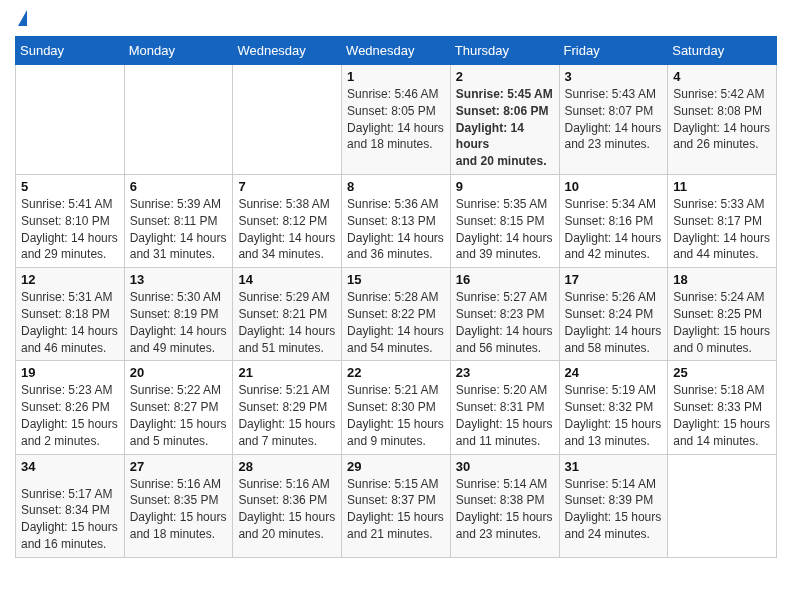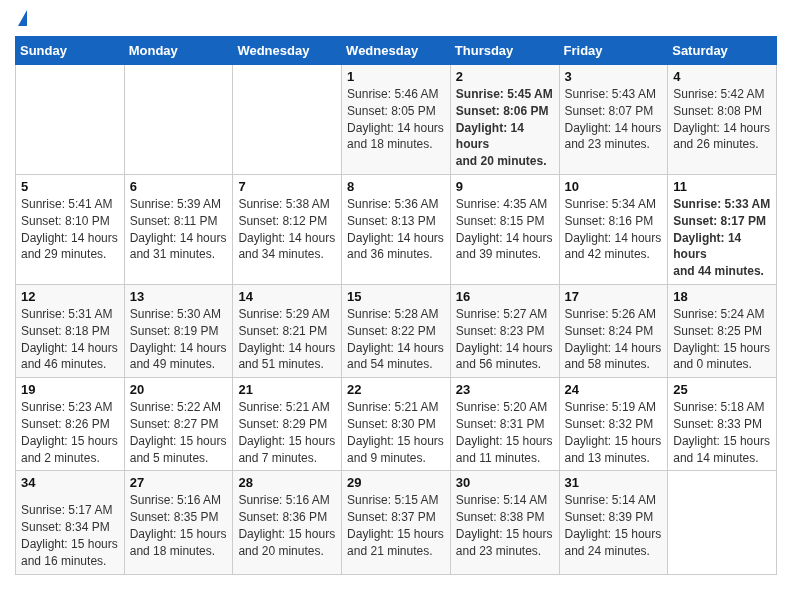--- a/index.html
+++ b/index.html
@@ -40,21 +40,21 @@
     }
     table {
       width: 100%;
       border-collapse: collapse;
       table-layout: fixed;
     }
     thead th {
       background: #1565c0;
       color: #fff;
       font-size: 13px;
-      font-weight: bold;
+      font-weight: normal;
       padding: 6px 4px;
       text-align: left;
       border: 1px solid #1565c0;
     }
     tbody td {
       border: 1px solid #ccc;
       vertical-align: top;
       padding: 4px 5px;
       font-size: 10.5px;
       color: #222;
@@ -169,35 +169,35 @@
         </td>
         <td>
           <span class="day-num">8</span>
           <div class="day-info" style="white-space: pre-line;">Sunrise: 5:36 AM
 Sunset: 8:13 PM
 Daylight: 14 hours
 and 36 minutes.</div>
         </td>
         <td>
           <span class="day-num">9</span>
-          <div class="day-info" style="white-space: pre-line;">Sunrise: 4:35 AM
+          <div class="day-info" style="white-space: pre-line;">Sunrise: 5:35 AM
 Sunset: 8:15 PM
 Daylight: 14 hours
 and 39 minutes.</div>
         </td>
         <td>
           <span class="day-num">10</span>
           <div class="day-info" style="white-space: pre-line;">Sunrise: 5:34 AM
 Sunset: 8:16 PM
 Daylight: 14 hours
 and 42 minutes.</div>
         </td>
         <td>
           <span class="day-num">11</span>
-          <div class="day-info" style="white-space: pre-line; font-weight: bold;">Sunrise: 5:33 AM
+          <div class="day-info" style="white-space: pre-line;">Sunrise: 5:33 AM
 Sunset: 8:17 PM
 Daylight: 14 hours
 and 44 minutes.</div>
         </td>
       </tr>
       <tr>
         <td>
           <span class="day-num">12</span>
           <div class="day-info" style="white-space: pre-line;">Sunrise: 5:31 AM
 Sunset: 8:18 PM

